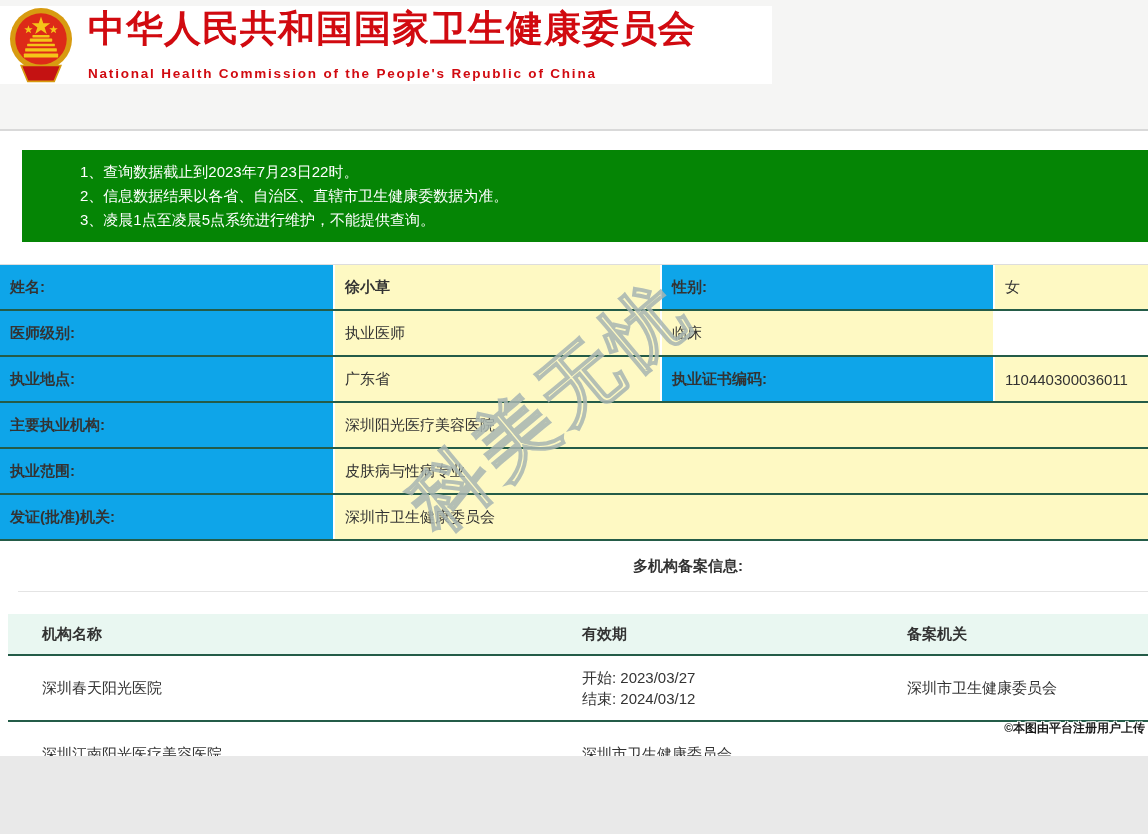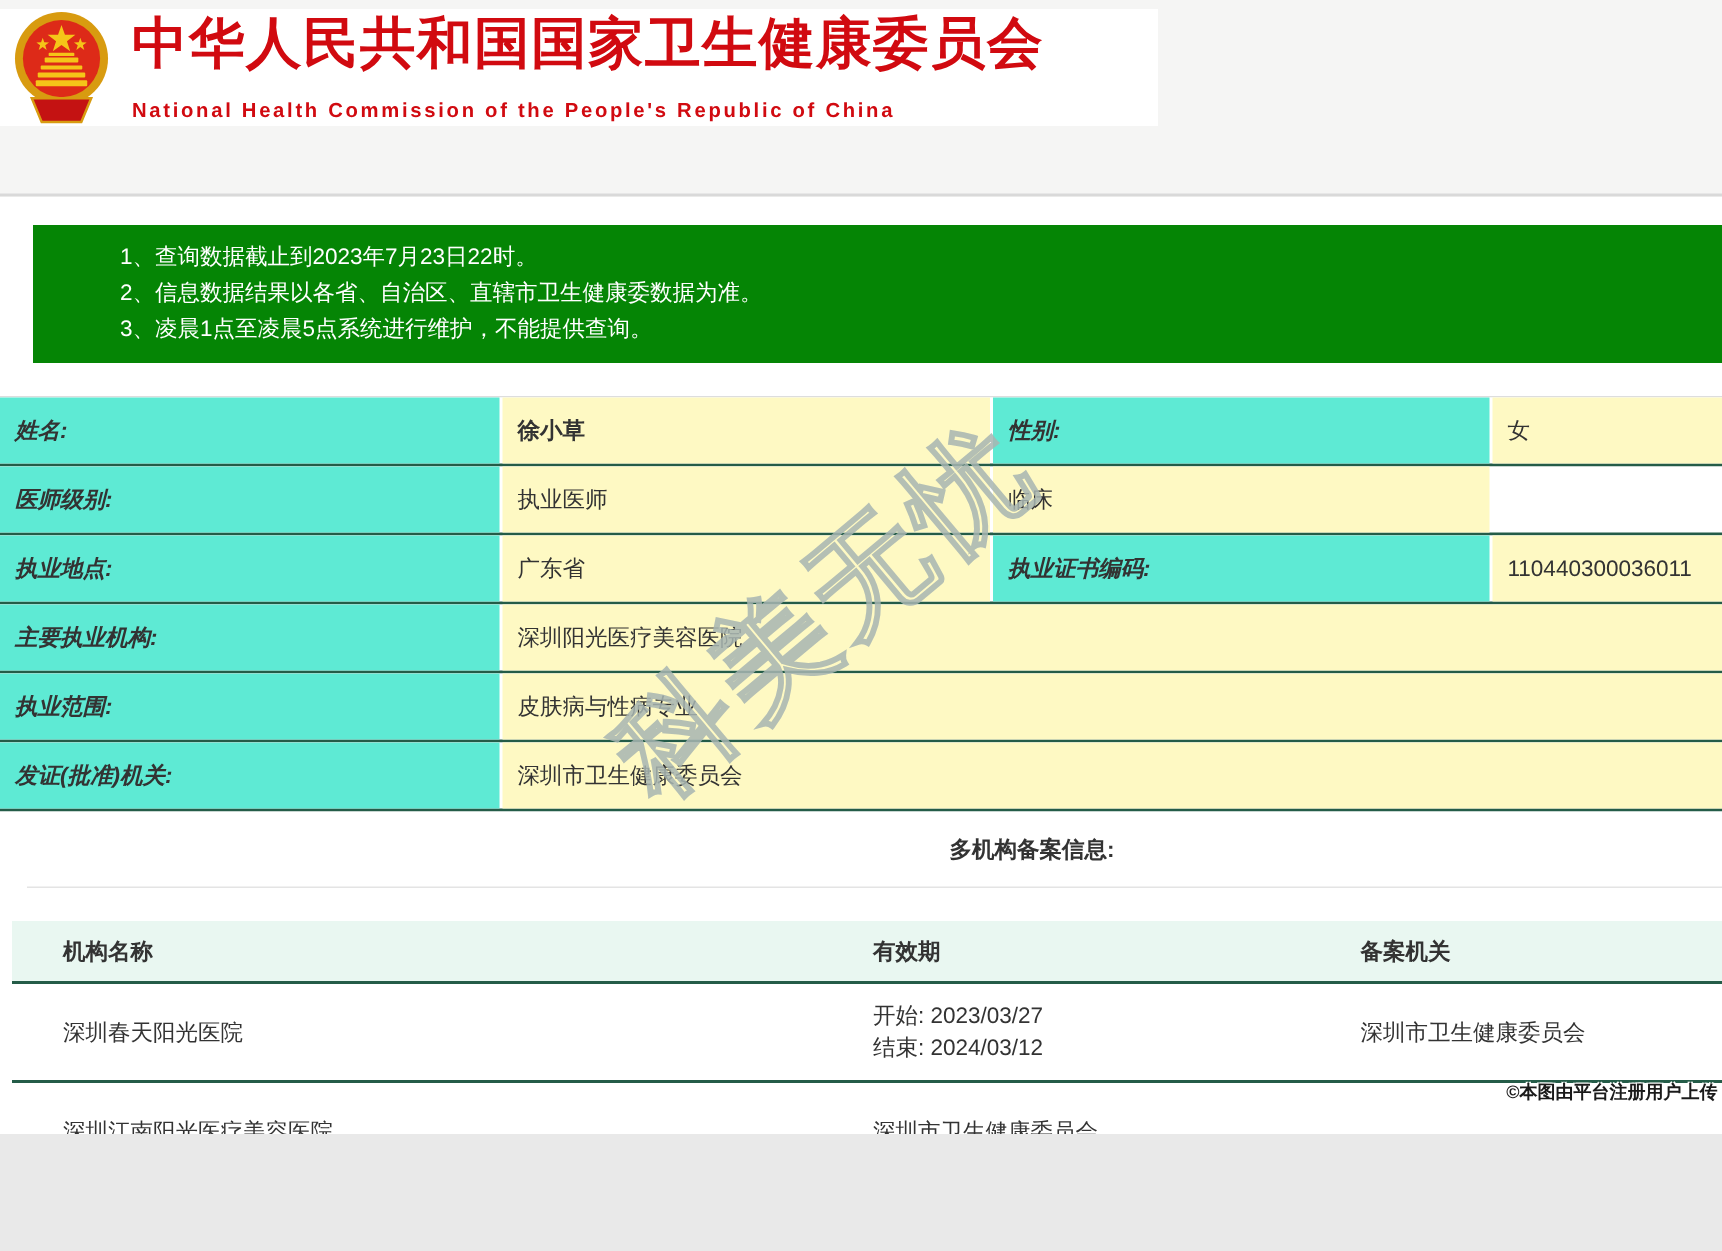--- a/index.html
+++ b/index.html
@@ -47,21 +47,21 @@
   
   .doc-table { width:100%; border-top:1px solid #ddd; }
   .doc-row {
     display:grid; column-gap:2px; align-items:center;
     height:46px; border-bottom:2px solid #245c48; background:#fff;
   }
   .doc-row.paired { grid-template-columns:333px 325px 331px 1fr; }
   .doc-row.full   { grid-template-columns:333px 1fr; }
   .cell { height:100%; display:flex; align-items:center; padding-left:10px;
           font-size:15px; color:#333; overflow:hidden; white-space:nowrap; }
-  .cell.label { background:#5eead4; font-weight:bold;font-style:italic; }
+  .cell.label { background:#0ea5e9; font-weight:bold; }
   .cell.value { background:#fef9c3; }
   .cell.value.strong { font-weight:bold; }
 
   
   .section-title {
     text-align:center; font-size:15px; font-weight:bold; color:#333;
     padding:16px 0 8px 0; background:#fff;
   }
   .thin-rule { border-top:1px solid #e4e4e4; margin:7px 0 0 18px; }
 

